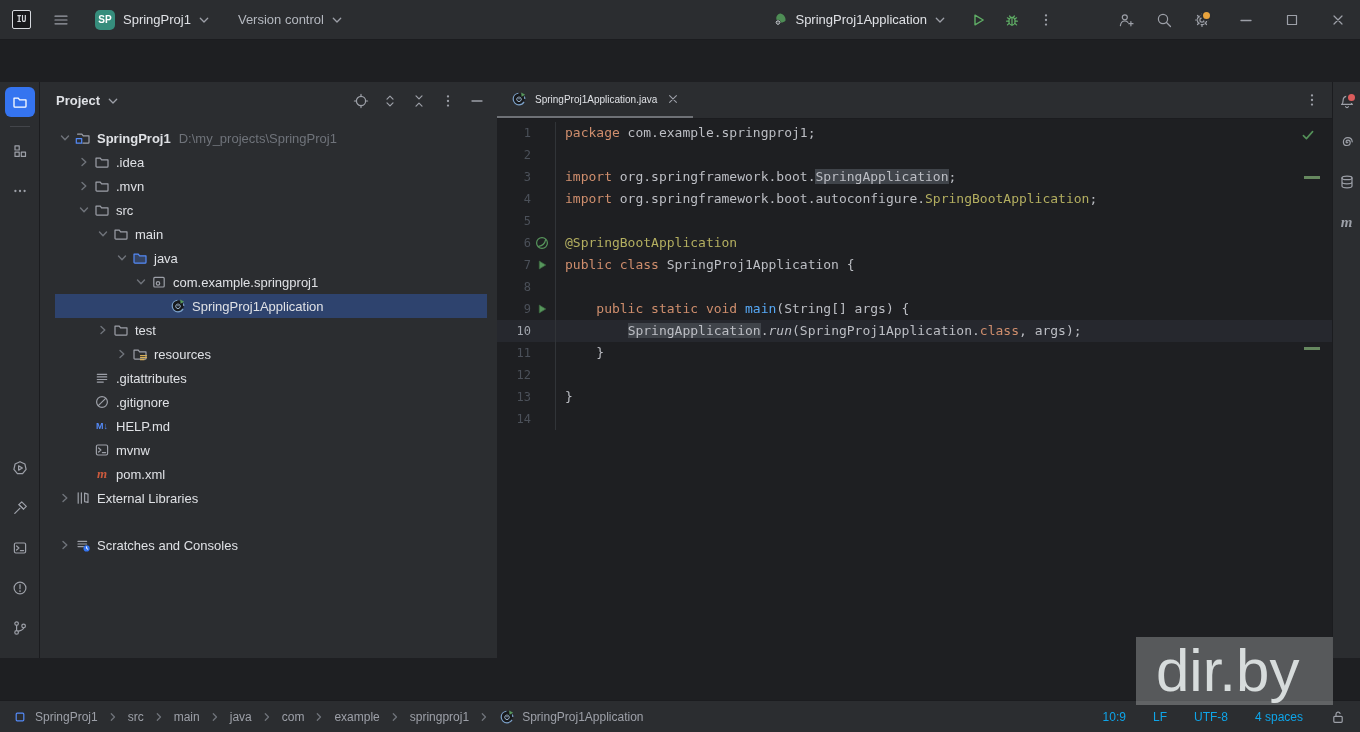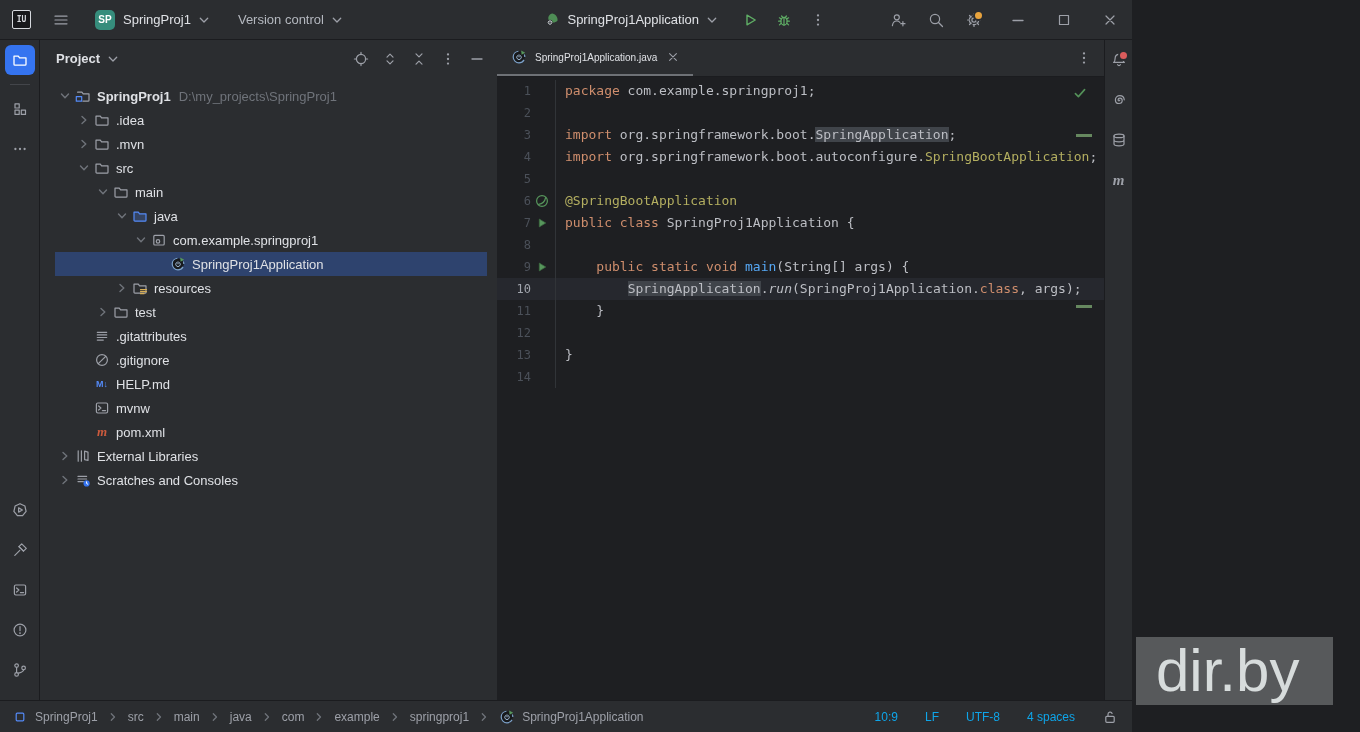--- a/index.html
+++ b/index.html
@@ -1,19 +1,19 @@
 <!DOCTYPE html>
 <html><head>
 <meta charset="utf-8">
 <style>
   * { box-sizing: border-box; }
   html,body { margin:0; padding:0; background:#1e1f22; }
   body { width:1360px; height:732px; overflow:hidden;
          font-family:"Liberation Sans", sans-serif; color:#dfe1e5; }
-  .window { position:relative; width:1132px; height:732px; display:flex; flex-direction:column; }
+  .window { position:relative; width:1360px; height:732px; display:flex; flex-direction:column;gap:42px; }
 
   
   .titlebar { flex:0 0 40px; background:#2b2d30; border-bottom:1px solid #1b1c1f;
               display:flex; align-items:center; font-size:13px; }
   .tb-left { display:flex; align-items:center; }
   .idea-logo { width:19px; height:19px; margin-left:12px; border:1.6px solid #d6d9de; border-radius:2px;
                display:flex; align-items:center; justify-content:center;
                font:bold 8px "DejaVu Sans Mono",monospace; color:#d6d9de; background:#17181b; }
   .hamburger { margin-left:22px; }
   .proj-badge { width:20px; height:20px; margin-left:26px; border-radius:5px; background:#368d7c;
@@ -408,47 +408,47 @@
             <span class="tw"></span>
             <span class="tree-icon" style="color: rgb(157, 160, 168);">
               <svg width="16" height="16" viewBox="0 0 16 16">
                 <circle cx="8" cy="8" r="5.8" fill="#17191c" stroke="#7ca1c9" stroke-width="1.2" stroke-dasharray="23 7" stroke-dashoffset="-3"></circle>
                 <path d="M10.2 1.6l4 2.2-3.6 2z" fill="#57965c"></path>
                 <path d="M8 5.8v2.1M9.6 6.6a2.3 2.3 0 1 1-3.2 0" stroke="#9fb8d2" stroke-width="1" fill="none" stroke-linecap="round"></path>
               </svg>
             </span>
             <span class="tree-label">SpringProj1Application</span>
           </div>
+          <div class="tree-row" style="padding-left: 38px;">
+            <span class="tw" style="color: rgb(111, 115, 122);">
+              <svg width="16" height="16" viewBox="0 0 16 16" fill="none" stroke="currentColor" stroke-width="1.2" stroke-linecap="round" stroke-linejoin="round">
+                <path d="M6 4.5L9.8 8 6 11.5" stroke-width="1.4"></path>
+              </svg>
+            </span>
+            <span class="tree-icon" style="color: rgb(157, 160, 168);">
+              <svg width="16" height="16" viewBox="0 0 16 16" fill="none" stroke="currentColor" stroke-width="1.2" stroke-linecap="round" stroke-linejoin="round">
+                <path d="M2 4.2h4.3l1.3 1.7H14v6.4c0 .5-.4.9-.9.9H2.9c-.5 0-.9-.4-.9-.9V4.2z"></path>
+              </svg>
+            </span>
+            <span class="tree-label">test</span>
+          </div>
           <div class="tree-row" style="padding-left: 57px;">
             <span class="tw" style="color: rgb(111, 115, 122);">
               <svg width="16" height="16" viewBox="0 0 16 16" fill="none" stroke="currentColor" stroke-width="1.2" stroke-linecap="round" stroke-linejoin="round">
                 <path d="M6 4.5L9.8 8 6 11.5" stroke-width="1.4"></path>
               </svg>
             </span>
             <span class="tree-icon" style="color: rgb(157, 160, 168);">
               <svg width="16" height="16" viewBox="0 0 16 16" fill="none" stroke="currentColor" stroke-width="1.2" stroke-linecap="round" stroke-linejoin="round">
                 <path d="M2 4.2h4.3l1.3 1.7H14v6.4c0 .5-.4.9-.9.9H2.9c-.5 0-.9-.4-.9-.9V4.2z"></path>
                 <path d="M8.5 9.7h6M8.5 11.7h6M8.5 13.7h3.5" stroke="#d6ae57"></path>
               </svg>
             </span>
             <span class="tree-label">resources</span>
           </div>
-          <div class="tree-row" style="padding-left: 38px;">
-            <span class="tw" style="color: rgb(111, 115, 122);">
-              <svg width="16" height="16" viewBox="0 0 16 16" fill="none" stroke="currentColor" stroke-width="1.2" stroke-linecap="round" stroke-linejoin="round">
-                <path d="M6 4.5L9.8 8 6 11.5" stroke-width="1.4"></path>
-              </svg>
-            </span>
-            <span class="tree-icon" style="color: rgb(157, 160, 168);">
-              <svg width="16" height="16" viewBox="0 0 16 16" fill="none" stroke="currentColor" stroke-width="1.2" stroke-linecap="round" stroke-linejoin="round">
-                <path d="M2 4.2h4.3l1.3 1.7H14v6.4c0 .5-.4.9-.9.9H2.9c-.5 0-.9-.4-.9-.9V4.2z"></path>
-              </svg>
-            </span>
-            <span class="tree-label">test</span>
-          </div>
           <div class="tree-row" style="padding-left: 19px;">
             <span class="tw"></span>
             <span class="tree-icon" style="color: rgb(157, 160, 168);">
               <svg width="16" height="16" viewBox="0 0 16 16" fill="none" stroke="currentColor" stroke-width="1.2" stroke-linecap="round" stroke-linejoin="round">
                 <path d="M3.3 4.3h9.4M3.3 6.9h9.4M3.3 9.5h9.4M3.3 12.1h6"></path>
               </svg>
             </span>
             <span class="tree-label">.gitattributes</span>
           </div>
           <div class="tree-row" style="padding-left: 19px;">
@@ -491,21 +491,21 @@
                 <path d="M6 4.5L9.8 8 6 11.5" stroke-width="1.4"></path>
               </svg>
             </span>
             <span class="tree-icon" style="color: rgb(157, 160, 168);">
               <svg width="16" height="16" viewBox="0 0 16 16" fill="none" stroke="currentColor" stroke-width="1.2" stroke-linecap="round" stroke-linejoin="round">
                 <path d="M3.2 2.8v10.4M6.4 2.8v10.4M9.6 3.2l3.4.9v8.3l-3.4-.8z"></path>
               </svg>
             </span>
             <span class="tree-label">External Libraries</span>
           </div>
-          <div class="tree-row" style="padding-left: 0px;">
+          <div class="tree-row" style="padding-left: 0px; margin-top: 23px;">
             <span class="tw" style="color: rgb(111, 115, 122);">
               <svg width="16" height="16" viewBox="0 0 16 16" fill="none" stroke="currentColor" stroke-width="1.2" stroke-linecap="round" stroke-linejoin="round">
                 <path d="M6 4.5L9.8 8 6 11.5" stroke-width="1.4"></path>
               </svg>
             </span>
             <span class="tree-icon" style="color: rgb(157, 160, 168);">
               <svg width="16" height="16" viewBox="0 0 16 16" fill="none" stroke="currentColor" stroke-width="1.2" stroke-linecap="round" stroke-linejoin="round">
                 <path d="M3 4.4h8.6M3 7h8.6M3 9.6h5.4"></path>
                 <circle cx="11.6" cy="11.4" r="3.1" fill="#3574f0" stroke="none"></circle>
                 <path d="M11.6 9.8v1.7l1.2.7" stroke="#fff" stroke-width="1"></path>

